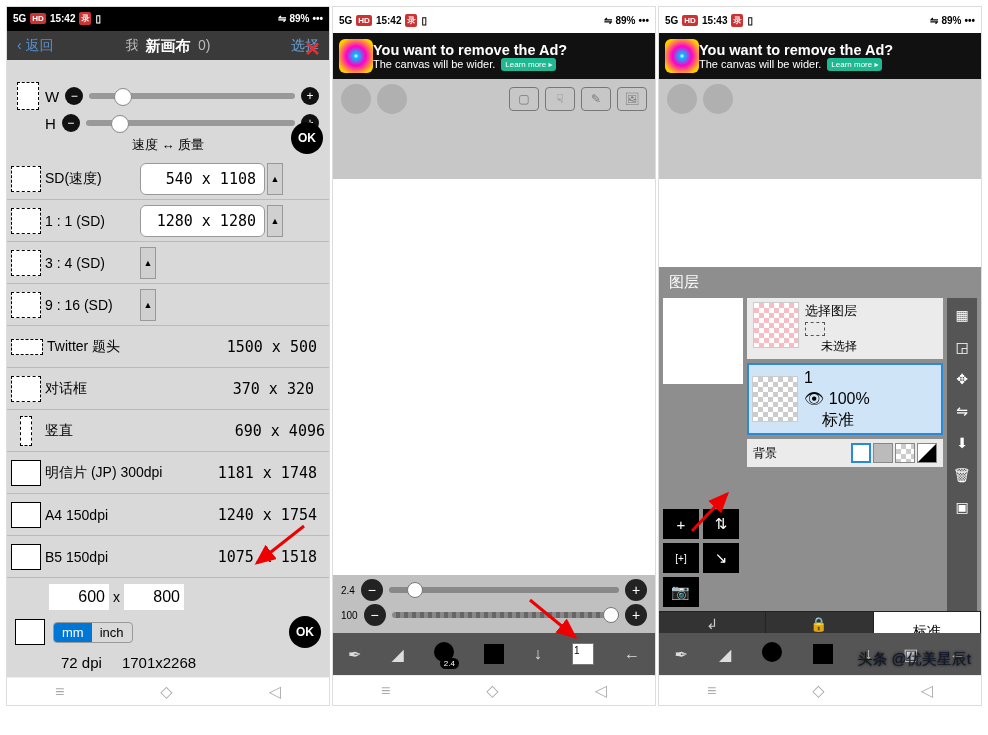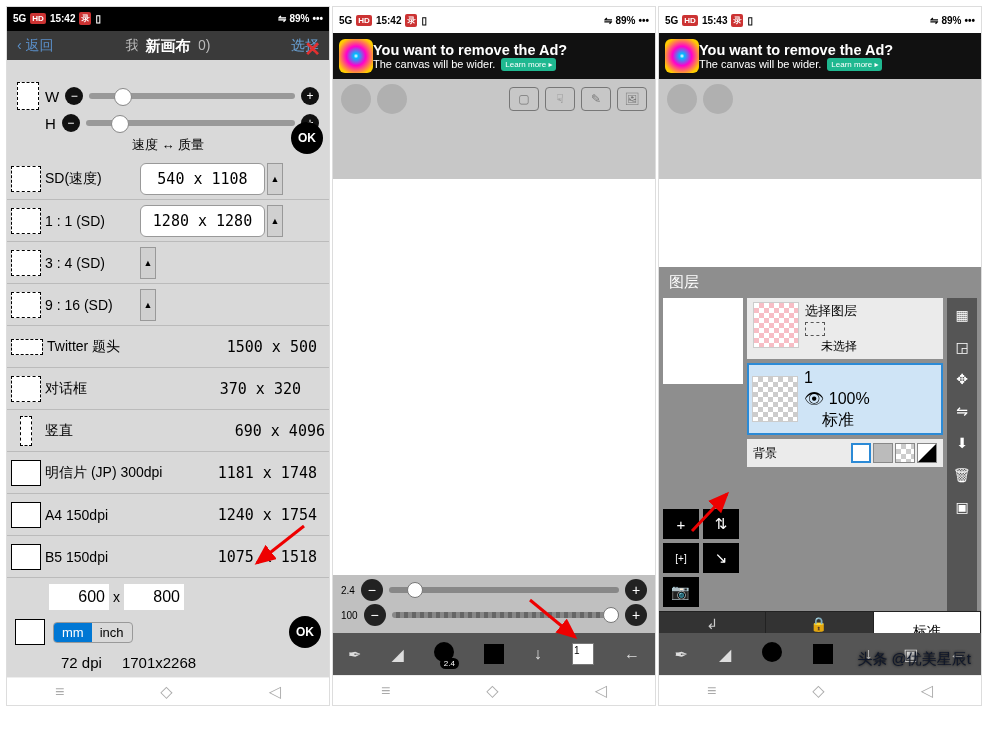--- a/index.html
+++ b/index.html
@@ -33,21 +33,21 @@
 .slider-trk::after{content:"";position:absolute;left:12%;top:-5px;width:16px;height:16px;border-radius:50%;background:#fff;border:1px solid #888}
 .ok-badge{position:absolute;right:6px;top:62px;background:#000;color:#fff;width:32px;height:32px;border-radius:50%;display:flex;align-items:center;justify-content:center;font-size:12px;font-weight:700;z-index:2}
 .subhdr{text-align:center;font-size:13px;margin-top:2px}
 .presets{background:#d9d9d9;font-size:14px;display:flex;flex-direction:column}
 .preset{display:flex;align-items:center;height:42px;border-bottom:1px solid #bbb;padding-right:4px}
 .ico{width:30px;height:26px;margin:0 4px;border:1px dashed #000;background:#fff;flex-shrink:0}
 .ico.solid{border-style:solid}
 .ico.narrow{width:20px}
 .plabel{flex:0 0 95px}
 .pval{font-family:monospace;font-size:15px}
-.pbox{display:flex;align-items:center;background:#fff;border:1px solid #999;border-radius:6px;height:32px;padding:0 8px;min-width:125px;justify-content:center;flex-shrink:0;margin-right:2px}
+.pbox{display:flex;align-items:center;background:#fff;border:1px solid #999;border-radius:6px;height:32px;padding:0 8px;min-width:125px;justify-content:flex-end;flex-shrink:0;margin-right:2px}
 .dd{width:16px;height:32px;background:#d0d0d0;border:1px solid #999;display:flex;align-items:center;justify-content:center;font-size:9px;flex-shrink:0}
 .custom{display:flex;align-items:center;gap:4px;padding:6px 8px}
 .custom input{background:#fff;border:none;width:60px;height:26px;font-size:16px;text-align:right;padding-right:4px}
 .unit-t{display:flex;border:1px solid #999;border-radius:4px;overflow:hidden;font-size:13px}
 .unit-t span{padding:2px 8px}
 .unit-t .act{background:var(--blue);color:#fff}
 .ok2{background:#000;color:#fff;width:32px;height:32px;border-radius:50%;display:flex;align-items:center;justify-content:center;font-size:12px;font-weight:700;margin-left:auto}
 
 .ad{height:46px;background:#111;color:#fff;display:flex;align-items:center;padding:0 6px;gap:0;font-size:10px}
 .ad .logo{width:34px;height:34px;border-radius:6px;background:radial-gradient(circle at 50% 50%,#fff 0,#0bf 10%,#f0c 40%,#fc0 80%);flex-shrink:0}
@@ -171,21 +171,21 @@
         <div class="dd">▲</div>
       </div>
     <div class="preset">
         <div class="ico" style="width:32px;height:16px"></div>
         <div class="plabel" style="flex:1">Twitter 题头</div>
         <span class="pval" style="margin-right:8px">1500 x 500</span>
       </div>
     <div class="preset">
         <div class="ico"></div>
         <div class="plabel" style="flex:1">对话框</div>
-        <span class="pval" style="margin-right:24px">370 x 320</span>
+        <span class="pval" style="margin-right:11px">370 x 320</span>
       </div>
     <div class="preset">
         <div class="ico narrow" style="width:12px;height:30px;margin:0 13px"></div>
         <div class="plabel" style="flex:1">竖直</div>
         <span class="pval" style="">690 x 4096</span>
       </div>
     <div class="preset">
         <div class="ico solid"></div>
         <div class="plabel" style="flex:1">明信片 (JP) 300dpi</div>
         <span class="pval" style="margin-right:8px">1181 x 1748</span>

